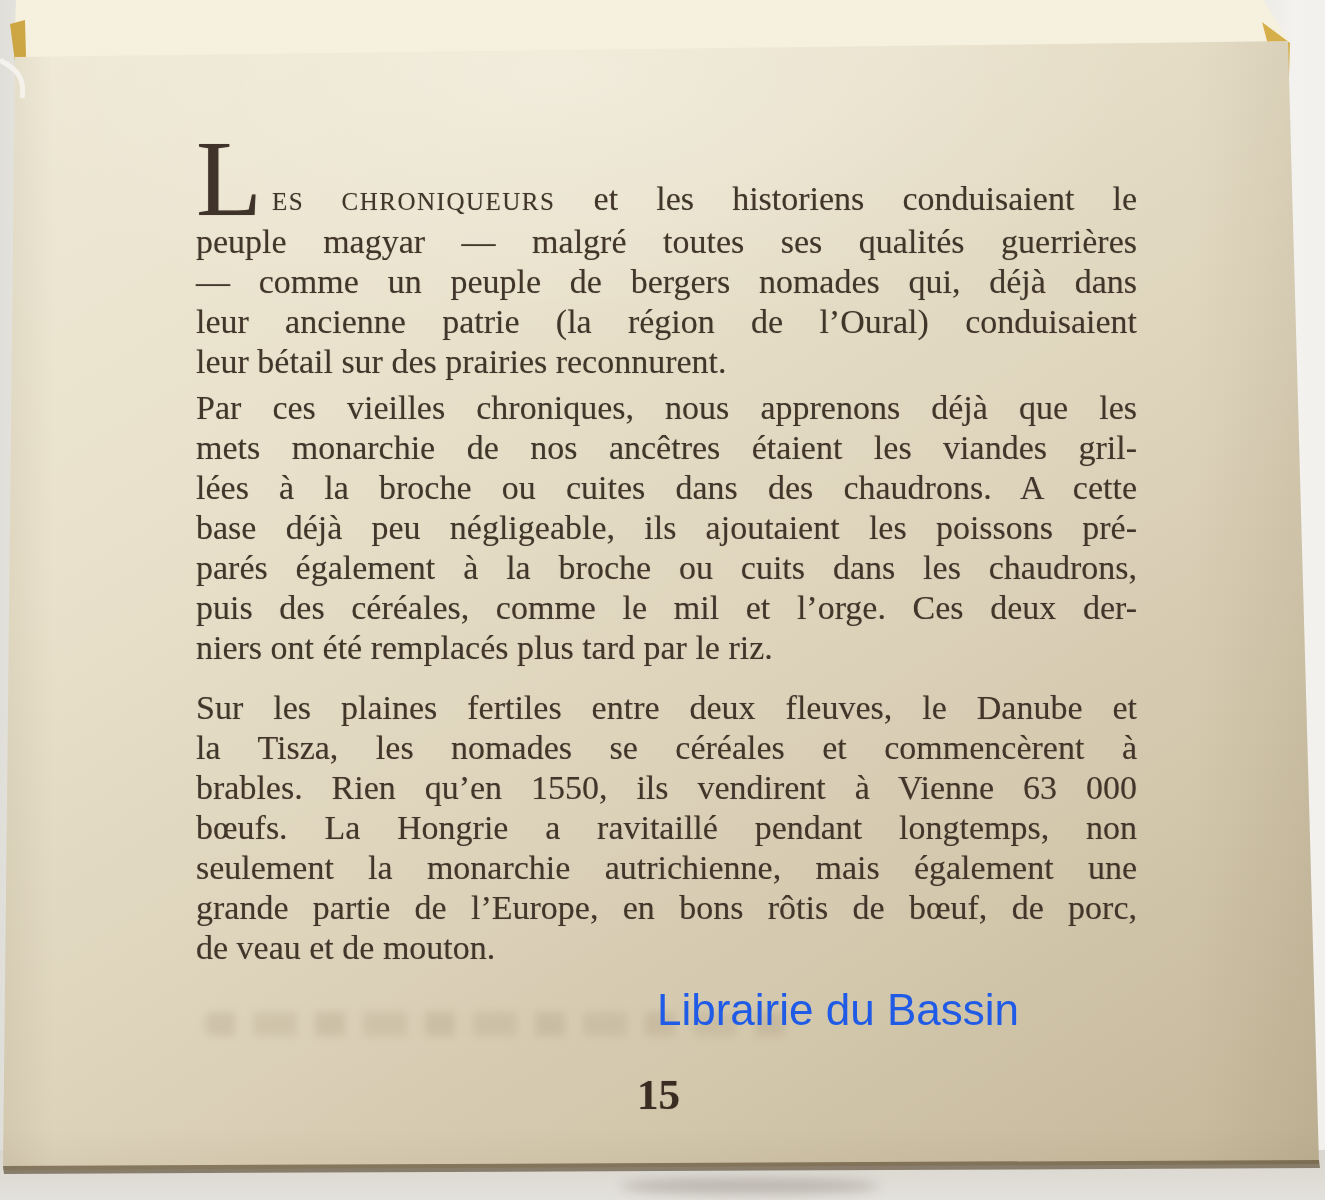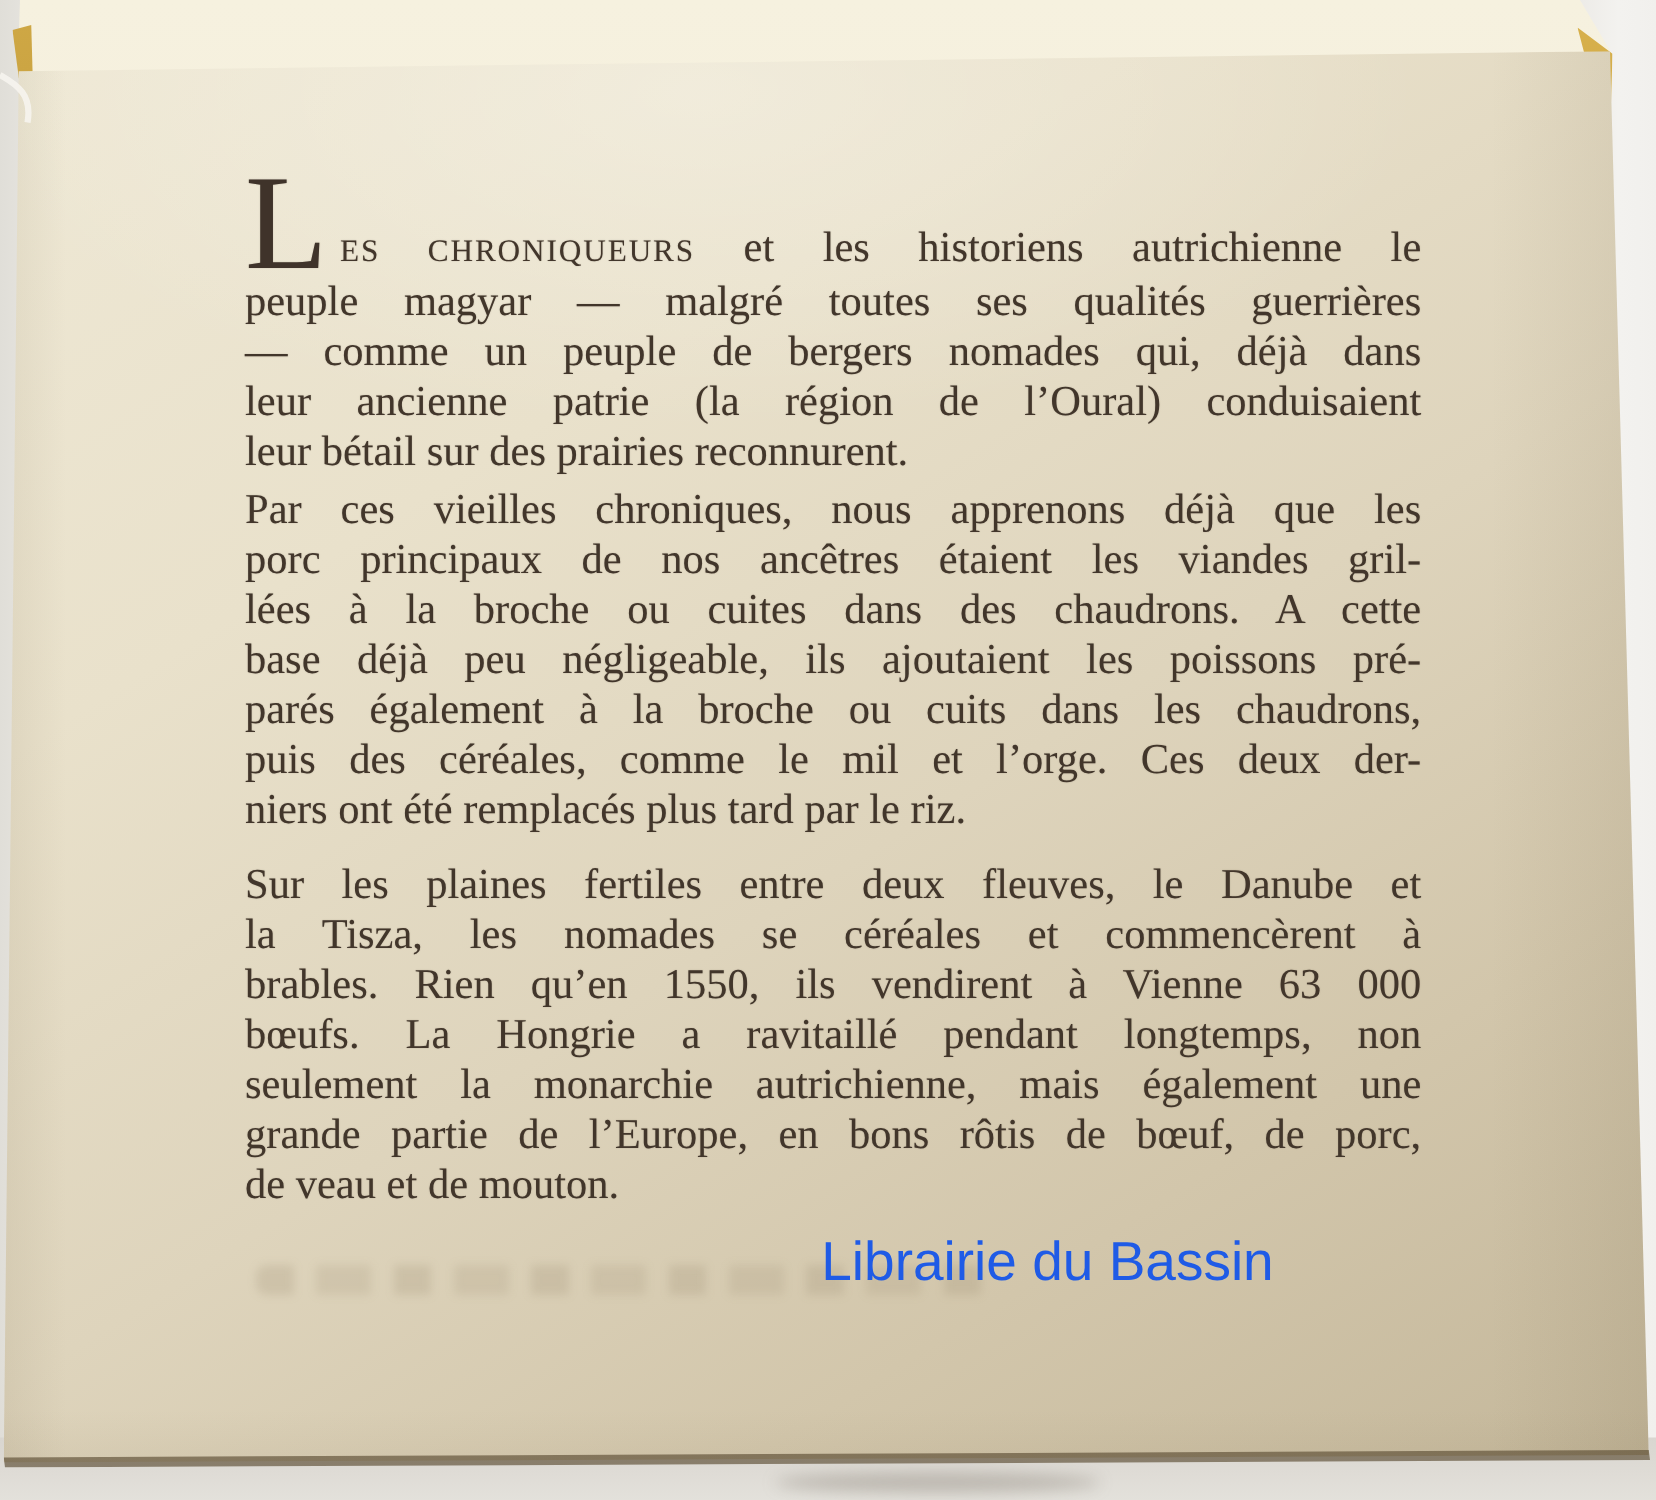--- a/index.html
+++ b/index.html
@@ -103,31 +103,31 @@
   <svg class="thread" width="48" height="80" viewBox="0 0 48 80">
     <path d="M0,20 C14,28 26,36 22,58" stroke="#f6f4ee" stroke-width="5" fill="none" opacity="0.9"></path>
   </svg>
 
   <div class="text-block">
 
     <div class="para para1">
       <span class="dropcap">L</span>
       <div class="line first">
         <span class="smallcaps">ES CHRONIQUEURS</span>
-        <span>et les historiens autrichienne le</span>
+        <span>et les historiens conduisaient le</span>
       </div>
       <div class="line">peuple magyar — malgré toutes ses qualités guerrières</div>
       <div class="line">— comme un peuple de bergers nomades qui, déjà dans</div>
       <div class="line">leur ancienne patrie (la région de l’Oural) conduisaient</div>
       <div class="line end">leur bétail sur des prairies reconnurent.</div>
     </div>
 
     <div class="para para2">
       <div class="line">Par ces vieilles chroniques, nous apprenons déjà que les</div>
-      <div class="line">porc principaux de nos ancêtres étaient les viandes gril-</div>
+      <div class="line">mets monarchie de nos ancêtres étaient les viandes gril-</div>
       <div class="line">lées à la broche ou cuites dans des chaudrons. A cette</div>
       <div class="line">base déjà peu négligeable, ils ajoutaient les poissons pré-</div>
       <div class="line">parés également à la broche ou cuits dans les chaudrons,</div>
       <div class="line">puis des céréales, comme le mil et l’orge. Ces deux der-</div>
       <div class="line end">niers ont été remplacés plus tard par le riz.</div>
     </div>
 
     <div class="para para3">
       <div class="line">Sur les plaines fertiles entre deux fleuves, le Danube et</div>
       <div class="line">la Tisza, les nomades se céréales et commencèrent à</div>
@@ -135,16 +135,17 @@
       <div class="line">bœufs. La Hongrie a ravitaillé pendant longtemps, non</div>
       <div class="line">seulement la monarchie autrichienne, mais également une</div>
       <div class="line">grande partie de l’Europe, en bons rôtis de bœuf, de porc,</div>
       <div class="line end">de veau et de mouton.</div>
     </div>
 
   </div>
 
   <div class="ghost"></div>
 
+  <div class="page-number">15</div>
 
   <div class="watermark" style="color: rgb(31, 91, 230);">Librairie du Bassin</div>
 
 </div>
 
 </body></html>

